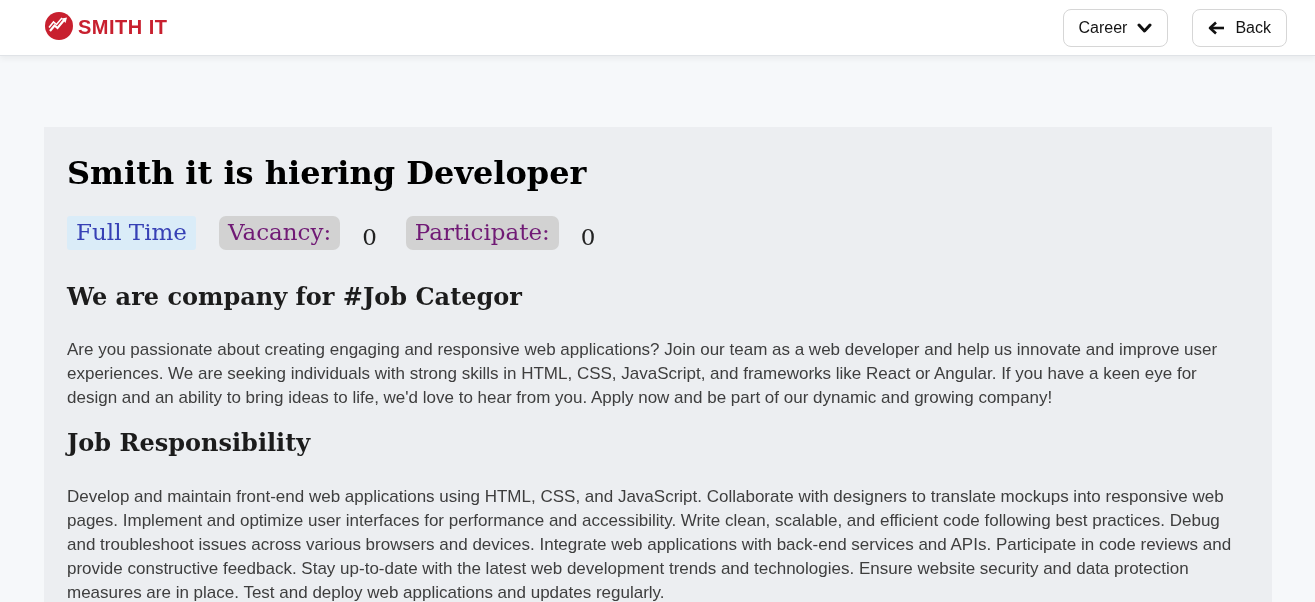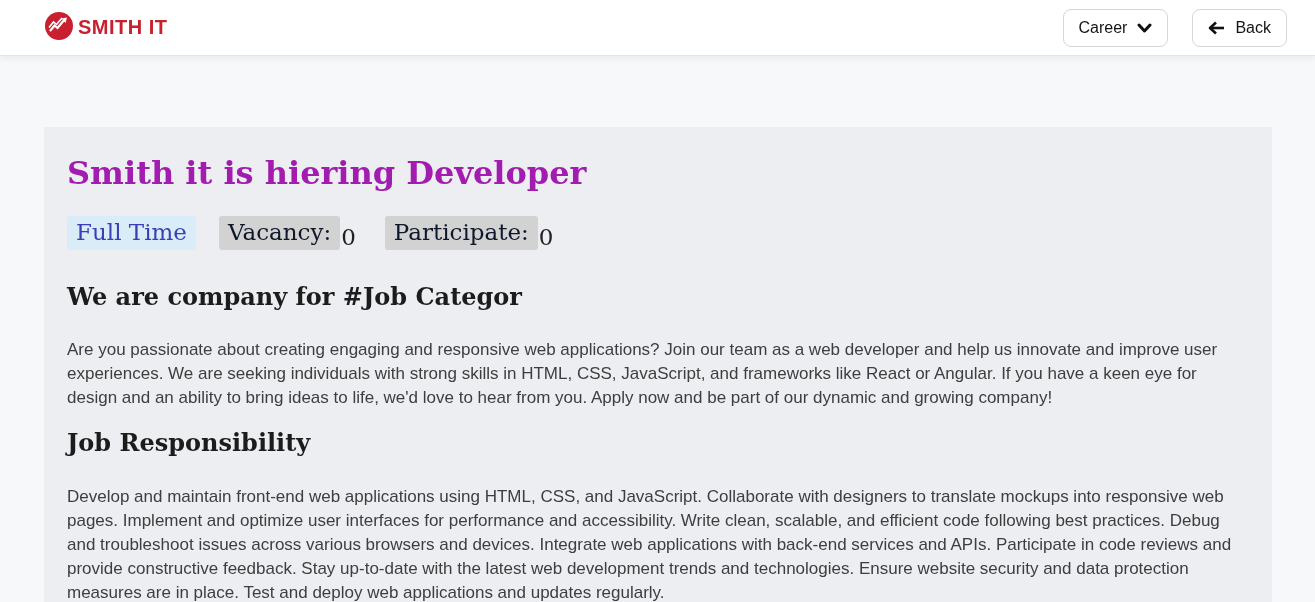--- a/index.html
+++ b/index.html
@@ -64,21 +64,21 @@
   .card {
     margin: 0 43px 0 44px;
     background: #eceef1;
     padding: 27px 24px 42px 23px;
     min-height: 479px;
   }
   .job-title {
     font-family: "DejaVu Serif", "Liberation Serif", serif;
     font-weight: bold;
     font-size: 32px;
-    color: #a21caf;
+    color: #000000;
     margin: 0 0 24px 0;
     line-height: 1.2;
   }
 
   
   .badges {
     display: flex;
     align-items: flex-end;
     margin: 0 0 33px 0;
     font-family: "DejaVu Serif", "Liberation Serif", serif;
@@ -90,22 +90,23 @@
     border-radius: 3px;
     line-height: 1.15;
   }
   .badge-fulltime {
     background: #daecf8;
     color: #3740b5;
     margin-right: 23px;
   }
   .badge-gray {
     background: #d2d2d2;
-    color: #0f172a;
-    margin-right: 1px;
+    color: #701a75;
+    margin-right: 22px;
+    border-radius: 7px;
   }
   .badge-count {
     color: #222222;
     margin-right: 29px;
   }
 
   
   .section-heading {
     font-family: "DejaVu Serif", "Liberation Serif", serif;
     font-weight: bold;

